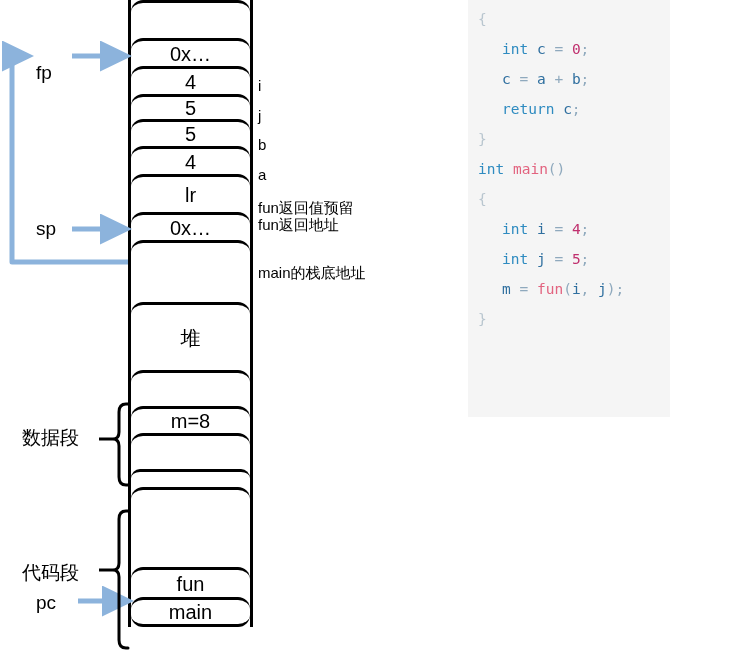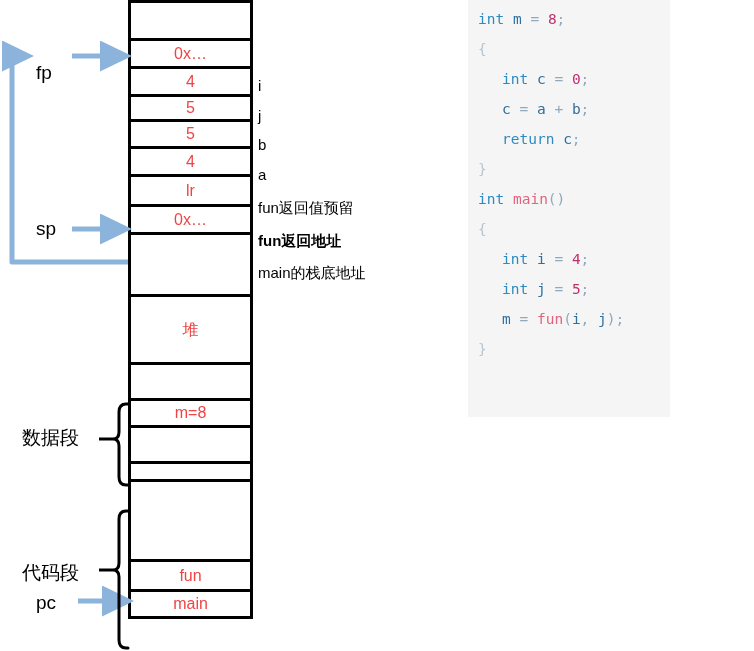--- a/index.html
+++ b/index.html
@@ -19,22 +19,23 @@
     width:125px;
     border-left:3px solid #000;
     border-right:3px solid #000;
     box-sizing:border-box;
   }
   .cell{
     position:relative;
     box-sizing:border-box;
     border-top:3px solid #000;
     display:flex;align-items:center;justify-content:center;
-    font-size:16px;color:#ef4444;
+    font-size:20px;color:#000000;
     background:#fff;
+    border-radius:12px;
   }
   .cell.first{border-top:3px solid #000;}
   .cell.last{border-bottom:3px solid #000;}
   .cell span{line-height:1;}
 
   
   .annot{
     position:absolute;
     left:258px;
     font-size:15px;
@@ -104,21 +105,21 @@
       </div>
       <div class="cell" style="height: 25px;">
         <span>5</span>
       </div>
       <div class="cell" style="height: 27px;">
         <span>5</span>
       </div>
       <div class="cell" style="height: 28px;">
         <span>4</span>
       </div>
-      <div class="cell" style="height: 30px;">
+      <div class="cell" style="height: 38px;">
         <span>lr</span>
       </div>
       <div class="cell" style="height: 28px;">
         <span>0x…</span>
       </div>
       <div class="cell" style="height: 62px;">
         <span></span>
       </div>
       <div class="cell" style="height: 68px;">
         <span>堆</span>
@@ -145,21 +146,21 @@
         <span>main</span>
       </div>
     </div>
 
   <div id="annot-layer">
       <div class="annot" style="top: 77px;">i</div>
       <div class="annot" style="top: 106.5px;">j</div>
       <div class="annot" style="top: 135.5px;">b</div>
       <div class="annot" style="top: 166px;">a</div>
       <div class="annot" style="top: 198.5px;">fun返回值预留</div>
-      <div class="annot" style="top: 232px; font-weight: bold;">fun返回地址</div>
+      <div class="annot" style="top: 216px;">fun返回地址</div>
       <div class="annot" style="top: 264px;">main的栈底地址</div>
     </div>
 
   <div class="ptr-label" style="left:36px;top:62px;">fp</div>
   <div class="ptr-label" style="left:36px;top:218px;">sp</div>
   <div class="ptr-label" style="left:36px;top:592px;">pc</div>
 
   <div class="seg-label" style="left:22px;top:425px;">数据段</div>
   <div class="seg-label" style="left:22px;top:560px;">代码段</div>
 
@@ -193,21 +194,20 @@
     </g>
 
     <g>
       <path d="M128,511 L126,511 Q119,511 119,519 L119,563 Q119,570 113,570
                Q119,570 119,577 L119,640 Q119,648 126,648 L128,648" fill="none" stroke="#000" stroke-width="3" stroke-linecap="round"></path>
       <line x1="99" y1="570" x2="113" y2="570" stroke="#000" stroke-width="3"></line>
     </g>
   </svg>
 
   <div class="code-panel" id="code-panel">
-      <div class="code-line" style="padding-left: 10px;"><span class="kw">int</span>&nbsp;<span class="var">m</span>&nbsp;<span class="punc">=</span>&nbsp;<span class="num">8</span><span class="punc">;</span></div>
       <div class="code-line" style="padding-left: 10px;"><span class="brace">{</span></div>
       <div class="code-line" style="padding-left: 34px;"><span class="kw">int</span>&nbsp;<span class="var">c</span>&nbsp;<span class="punc">=</span>&nbsp;<span class="num">0</span><span class="punc">;</span></div>
       <div class="code-line" style="padding-left: 34px;"><span class="var">c</span>&nbsp;<span class="punc">=</span>&nbsp;<span class="var">a</span>&nbsp;<span class="punc">+</span>&nbsp;<span class="var">b</span><span class="punc">;</span></div>
       <div class="code-line" style="padding-left: 34px;"><span class="kw">return</span>&nbsp;<span class="var">c</span><span class="punc">;</span></div>
       <div class="code-line" style="padding-left: 10px;"><span class="brace">}</span></div>
       <div class="code-line" style="padding-left: 10px;"><span class="kw">int</span>&nbsp;<span class="fn">main</span><span class="punc">(</span><span class="punc">)</span></div>
       <div class="code-line" style="padding-left: 10px;"><span class="brace">{</span></div>
       <div class="code-line" style="padding-left: 34px;"><span class="kw">int</span>&nbsp;<span class="var">i</span>&nbsp;<span class="punc">=</span>&nbsp;<span class="num">4</span><span class="punc">;</span></div>
       <div class="code-line" style="padding-left: 34px;"><span class="kw">int</span>&nbsp;<span class="var">j</span>&nbsp;<span class="punc">=</span>&nbsp;<span class="num">5</span><span class="punc">;</span></div>
       <div class="code-line" style="padding-left: 34px;"><span class="var">m</span>&nbsp;<span class="punc">=</span>&nbsp;<span class="fn">fun</span><span class="punc">(</span><span class="var">i</span><span class="punc">,</span>&nbsp;<span class="var">j</span><span class="punc">)</span><span class="punc">;</span></div>

